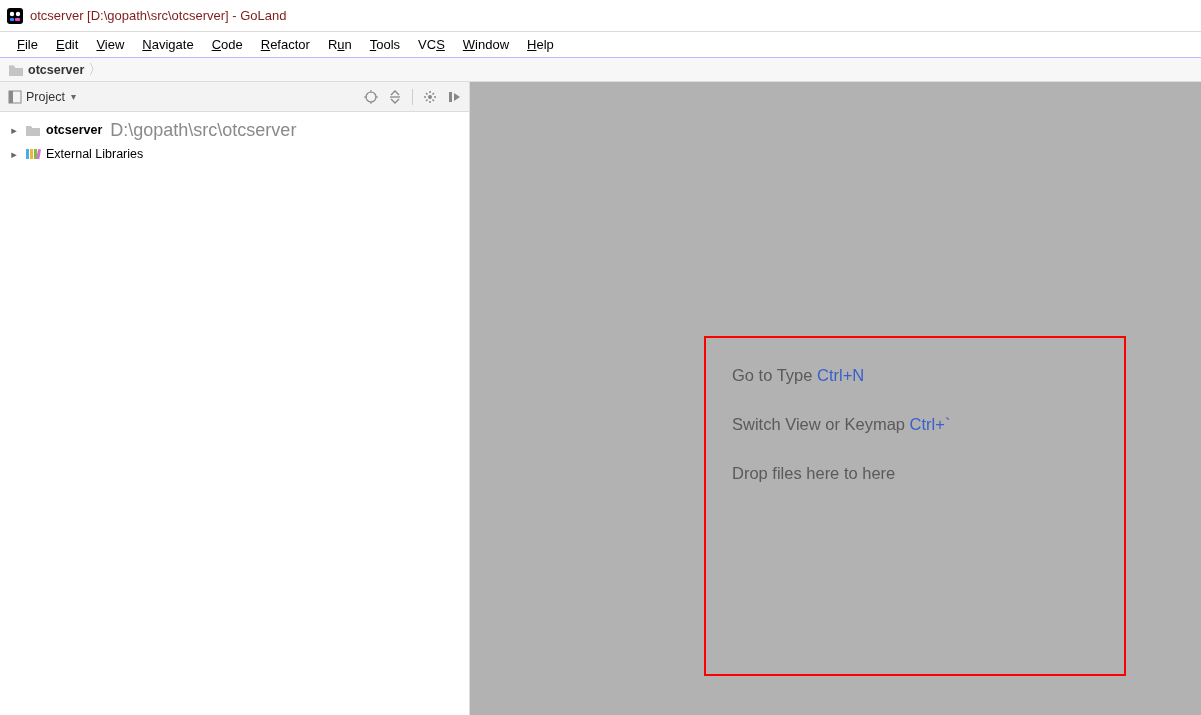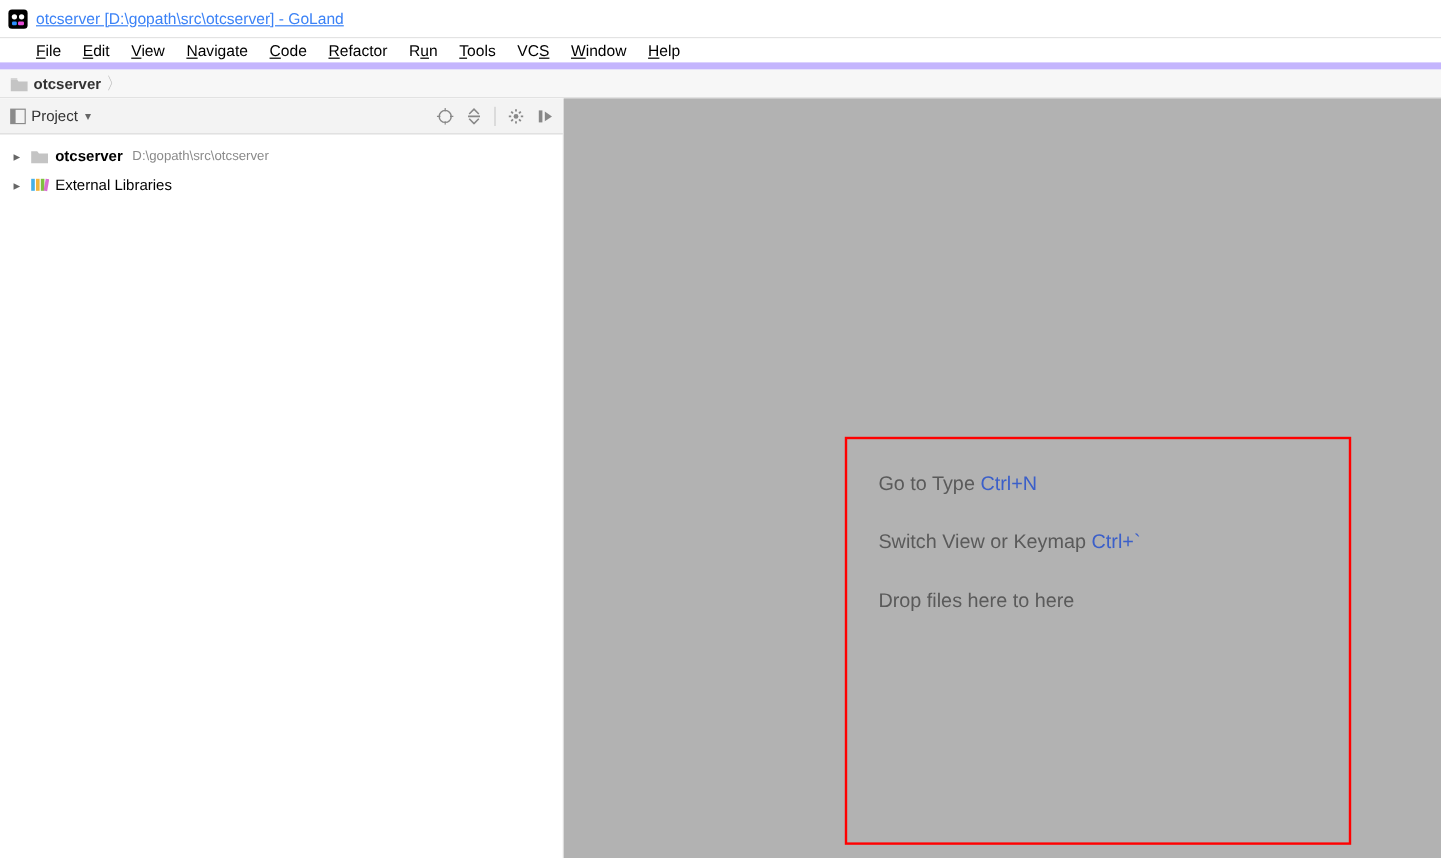--- a/index.html
+++ b/index.html
@@ -2,24 +2,24 @@
 <html><head>
 <meta charset="utf-8">
 <style>
 * { margin: 0; padding: 0; box-sizing: border-box; font-family: "Segoe UI", Arial, sans-serif; }
 body { width: 1201px; height: 715px; background: #fff; overflow: hidden; font-size: 13px; }
 
 
 .titlebar { height: 32px; display: flex; align-items: center; padding: 0 6px; background: #fff; border-bottom: 1px solid #dcdcdc; }
 .titlebar .app-icon { width: 18px; height: 18px; margin-right: 6px; position: relative; }
 .titlebar .app-icon svg { display: block; }
-.titlebar .title { font-size: 13px; color: #3b82f6; text-decoration: underline; }
+.titlebar .title { font-size: 13px; color: #7f1d1d; }
 
 
-.menubar { height: 26px; display: flex; align-items: center; padding: 0 21px; background: #fff; border-bottom: 6px solid #c4b5fd; }
+.menubar { height: 26px; display: flex; align-items: center; padding: 0 8px; background: #fff; border-bottom: 1px solid #c4b5fd; }
 .menubar .item { padding: 0 9px; font-size: 13px; color: #000; cursor: default; }
 .menubar .item u { text-decoration: underline; }
 
 
 .navbar { height: 24px; background: #f7f7f7; border-bottom: 1px solid #dcdcdc; display: flex; align-items: center; padding: 0 8px; }
 .navbar .folder-icon { width: 16px; height: 14px; margin-right: 4px; display: inline-flex; }
 .navbar .crumb { font-size: 12.5px; font-weight: 600; color: #333; }
 .navbar .chev { margin-left: 4px; color: #bbb; font-size: 14px; }
 
 
@@ -37,25 +37,25 @@
 .side-toolbar .sep { width:1px; height:16px; background:#ccc; }
 
 
 .tree { padding: 6px 4px; }
 .tree-row { display: flex; align-items: center; height: 24px; padding-left: 4px; gap: 4px; }
 .tree-row .arrow { width: 12px; font-size: 11px; color: #666; text-align: center; }
 .tree-row .arrow.none { visibility: hidden; }
 .tree-row .icon { width: 18px; height: 16px; display:inline-flex; align-items:center; justify-content:center; }
 .tree-row .name { font-size: 12.5px; color: #000; }
 .tree-row .name.bold { font-weight: 600; }
-.tree-row .path { font-size: 11px; color: #8a8a8a; margin-left: 4px; }
+.tree-row .path { font-size: 18px; color: #8a8a8a; margin-left: 4px; }
 
 
 .editor { flex: 1; background: #b2b2b2; position: relative; }
-.hintbox { position: absolute; left: 234px; top: 254px; width: 422px; height: 340px; border: 2px solid #ff0000; padding: 28px 26px; margin-top: 28px; }
+.hintbox { position: absolute; left: 234px; top: 254px; width: 422px; height: 340px; border: 2px solid #ff0000; padding: 28px 26px; }
 .hint { font-size: 16.5px; color: #5a5a5a; margin-bottom: 30px; }
 .hint .key { color: #3b5fc9; }
 
 
 .fill-folder { fill: #c4c4c4; }
 </style>
 </head>
 <body>
 
 <div class="titlebar">

